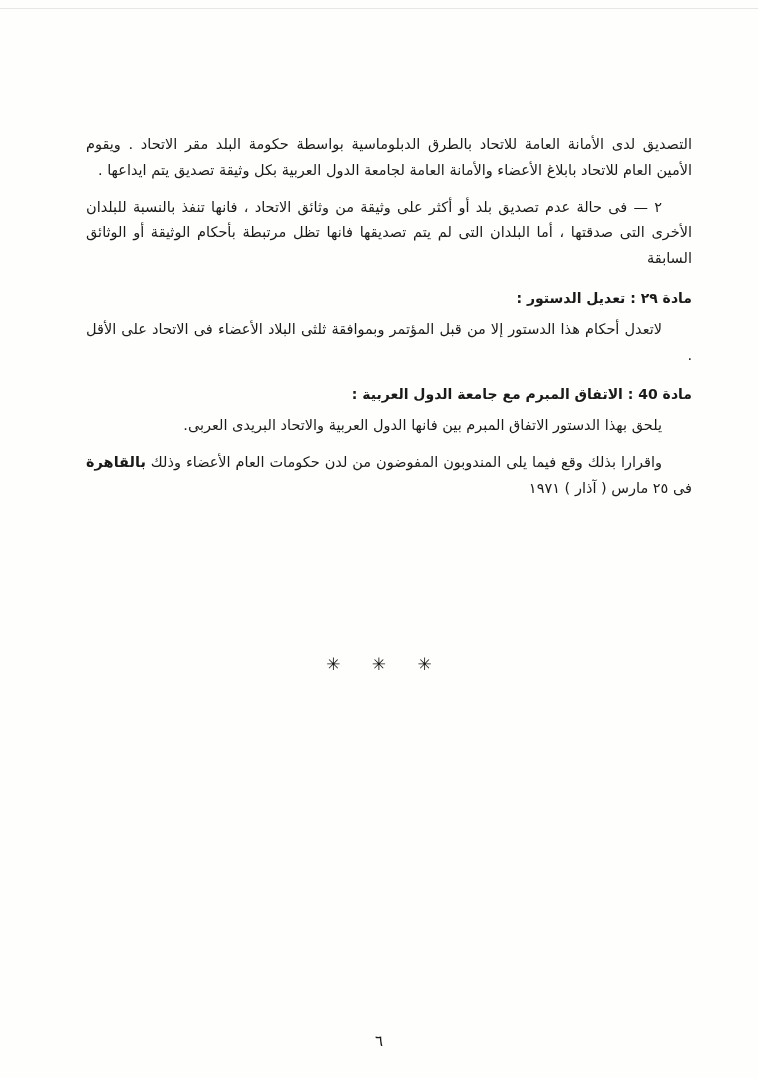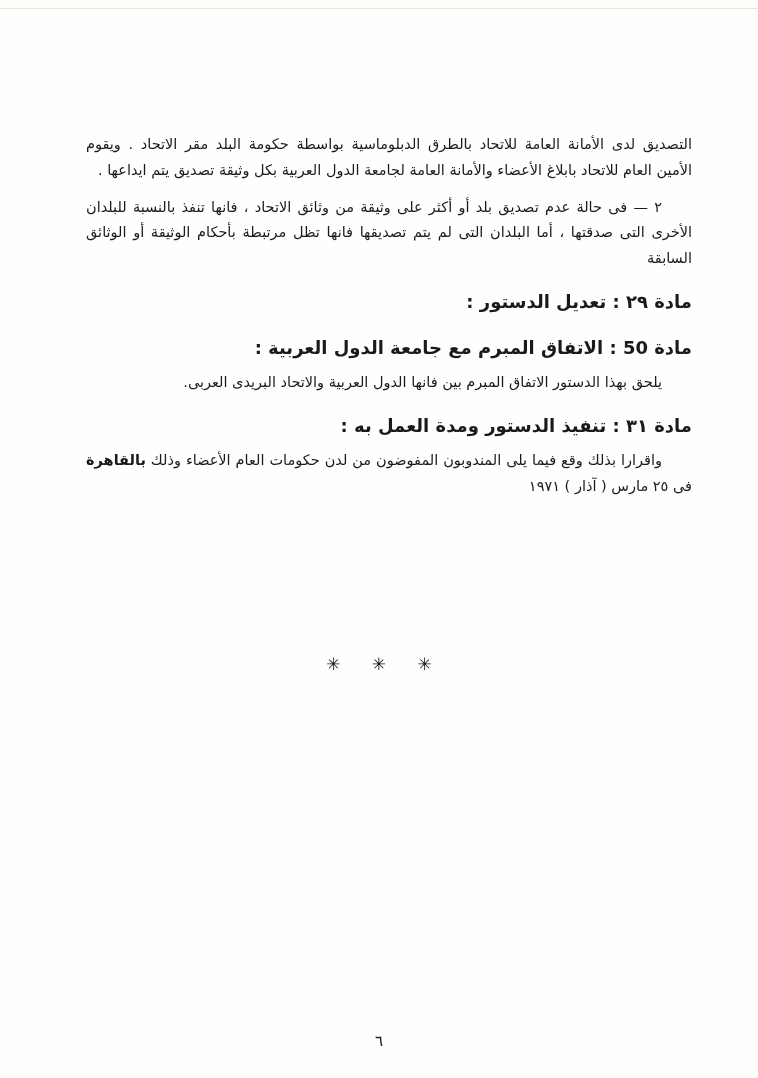--- a/index.html
+++ b/index.html
@@ -34,21 +34,21 @@
     left: 86px;
     font-size: 14.5px;
     line-height: 1.78;
     text-align: justify;
   }
   .paragraph {
     margin: 0 0 11px 0;
   }
   .heading {
     margin: 14px 0 6px 0;
-    font-size: 18px;
+    font-size: 14px;
     font-weight: bold;
   }
   .indent {
     text-indent: 30px;
   }
   .bold {
     font-weight: bold;
   }
   .separator {
     position: absolute;
@@ -73,22 +73,22 @@
 </head>
 <body>
 
 <div class="page">
   <div class="scan-edge"></div>
 
   <div class="content" id="content">
       <p class="paragraph"><span>التصديق لدى الأمانة العامة للاتحاد بالطرق الدبلوماسية بواسطة حكومة البلد مقر الاتحاد . ويقوم الأمين العام للاتحاد بابلاغ الأعضاء والأمانة العامة لجامعة الدول العربية بكل وثيقة تصديق يتم ايداعها .</span></p>
       <p class="paragraph indent"><span>٢ — فى حالة عدم تصديق بلد أو أكثر على وثيقة من وثائق الاتحاد ، فانها تنفذ بالنسبة للبلدان الأخرى التى صدقتها ، أما البلدان التى لم يتم تصديقها فانها تظل مرتبطة بأحكام الوثيقة أو الوثائق السابقة</span></p>
       <h3 class="heading"><span class="bold">مادة ٢٩ : تعديل الدستور :</span></h3>
-      <h3 class="heading"><span class="bold">مادة 50 : الاتفاق المبرم مع جامعة الدول العربية :</span></h3>
+      <p class="paragraph indent"><span>لاتعدل أحكام هذا الدستور إلا من قبل المؤتمر وبموافقة ثلثى البلاد الأعضاء فى الاتحاد على الأقل .</span></p>
+      <h3 class="heading"><span class="bold">مادة 40 : الاتفاق المبرم مع جامعة الدول العربية :</span></h3>
       <p class="paragraph indent"><span>يلحق بهذا الدستور الاتفاق المبرم بين فانها الدول العربية والاتحاد البريدى العربى.</span></p>
-      <h3 class="heading"><span class="bold">مادة ٣١ : تنفيذ الدستور ومدة العمل به :</span></h3>
       <p class="paragraph indent"><span>واقرارا بذلك وقع فيما يلى المندوبون المفوضون من لدن حكومات العام الأعضاء وذلك </span><span class="bold">بالقاهرة</span><span> فى ٢٥ مارس ( آذار ) ١٩٧١</span></p>
     </div>
 
   <div class="separator">✳ ✳ ✳</div>
 
   <div class="page-number">٦</div>
 </div>
 
 </body></html>

